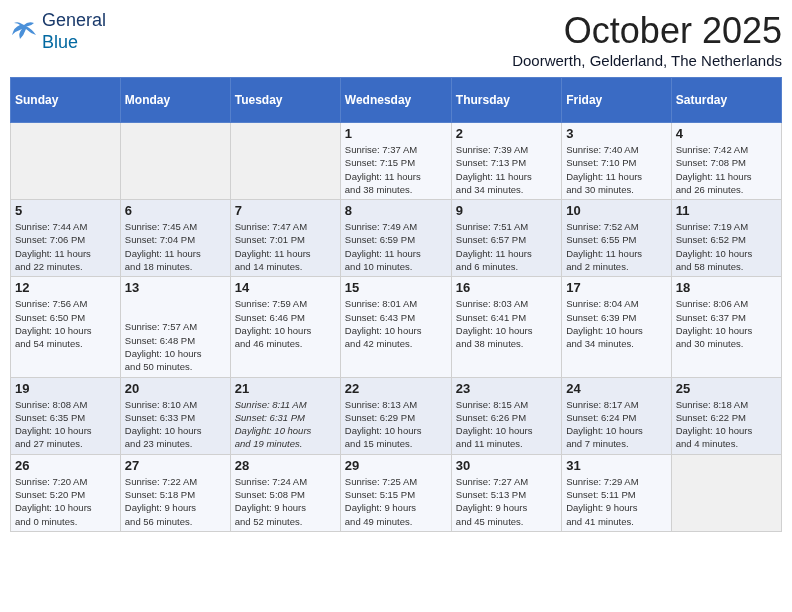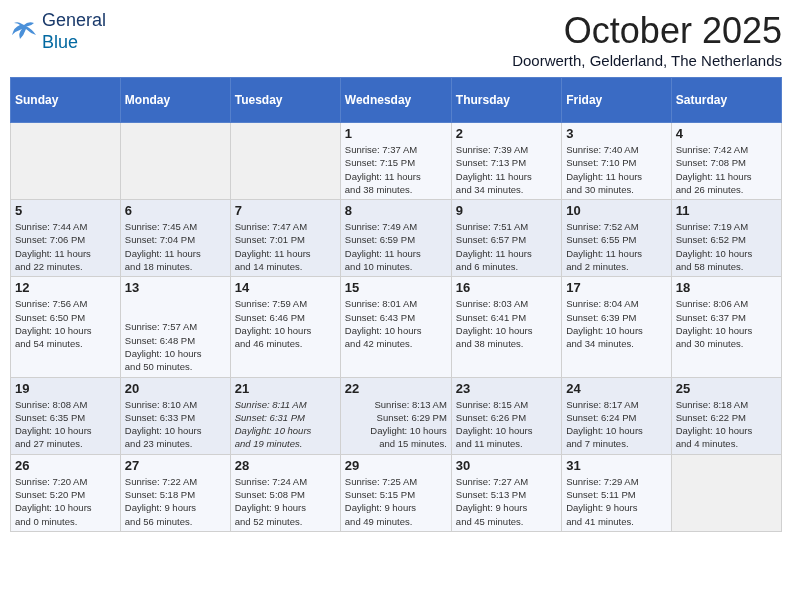--- a/index.html
+++ b/index.html
@@ -273,21 +273,21 @@
         </td>
         <td>
           <span class="day-num">21</span>
           <div class="day-info" style="white-space: pre-line; font-style: italic;">Sunrise: 8:11 AM
 Sunset: 6:31 PM
 Daylight: 10 hours
 and 19 minutes.</div>
         </td>
         <td>
           <span class="day-num">22</span>
-          <div class="day-info" style="white-space: pre-line; text-align: right;">Sunrise: 8:13 AM
+          <div class="day-info" style="white-space: pre-line;">Sunrise: 8:13 AM
 Sunset: 6:29 PM
 Daylight: 10 hours
 and 15 minutes.</div>
         </td>
         <td>
           <span class="day-num">23</span>
           <div class="day-info" style="white-space: pre-line;">Sunrise: 8:15 AM
 Sunset: 6:26 PM
 Daylight: 10 hours
 and 11 minutes.</div>

